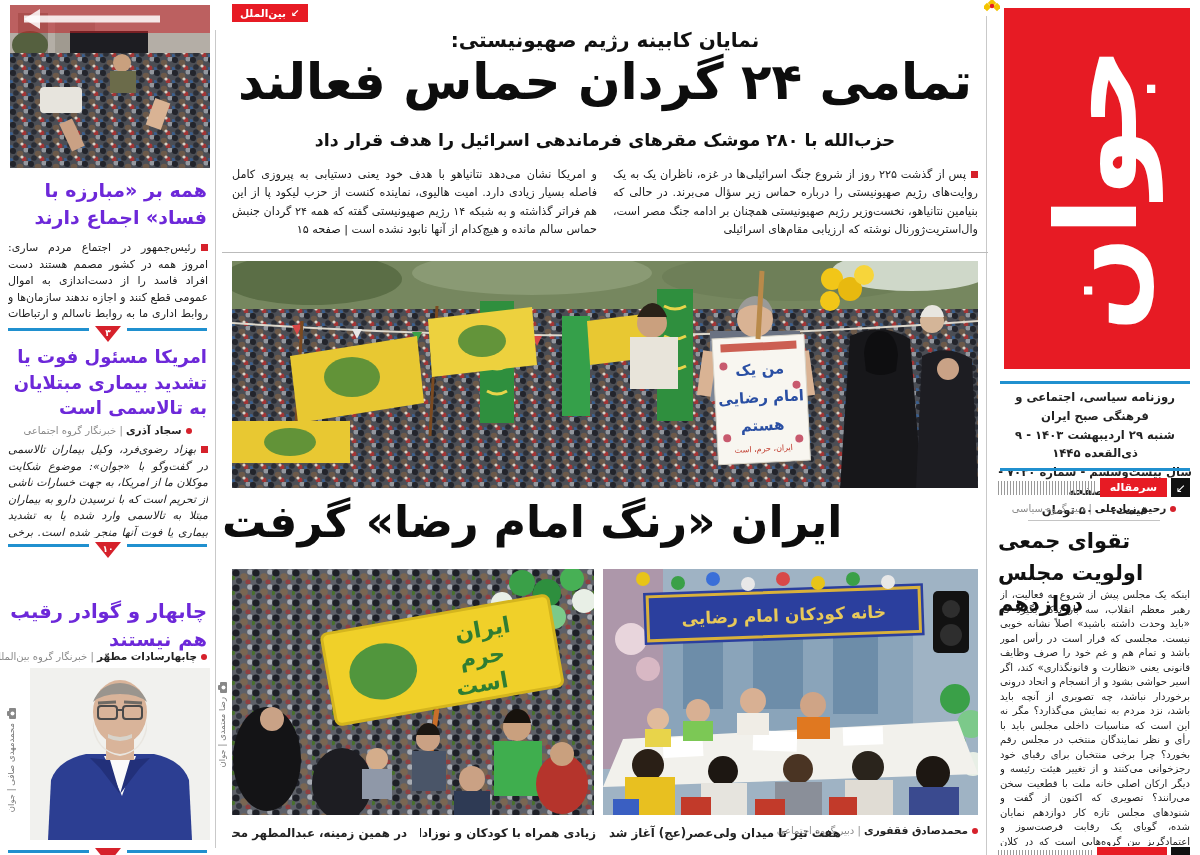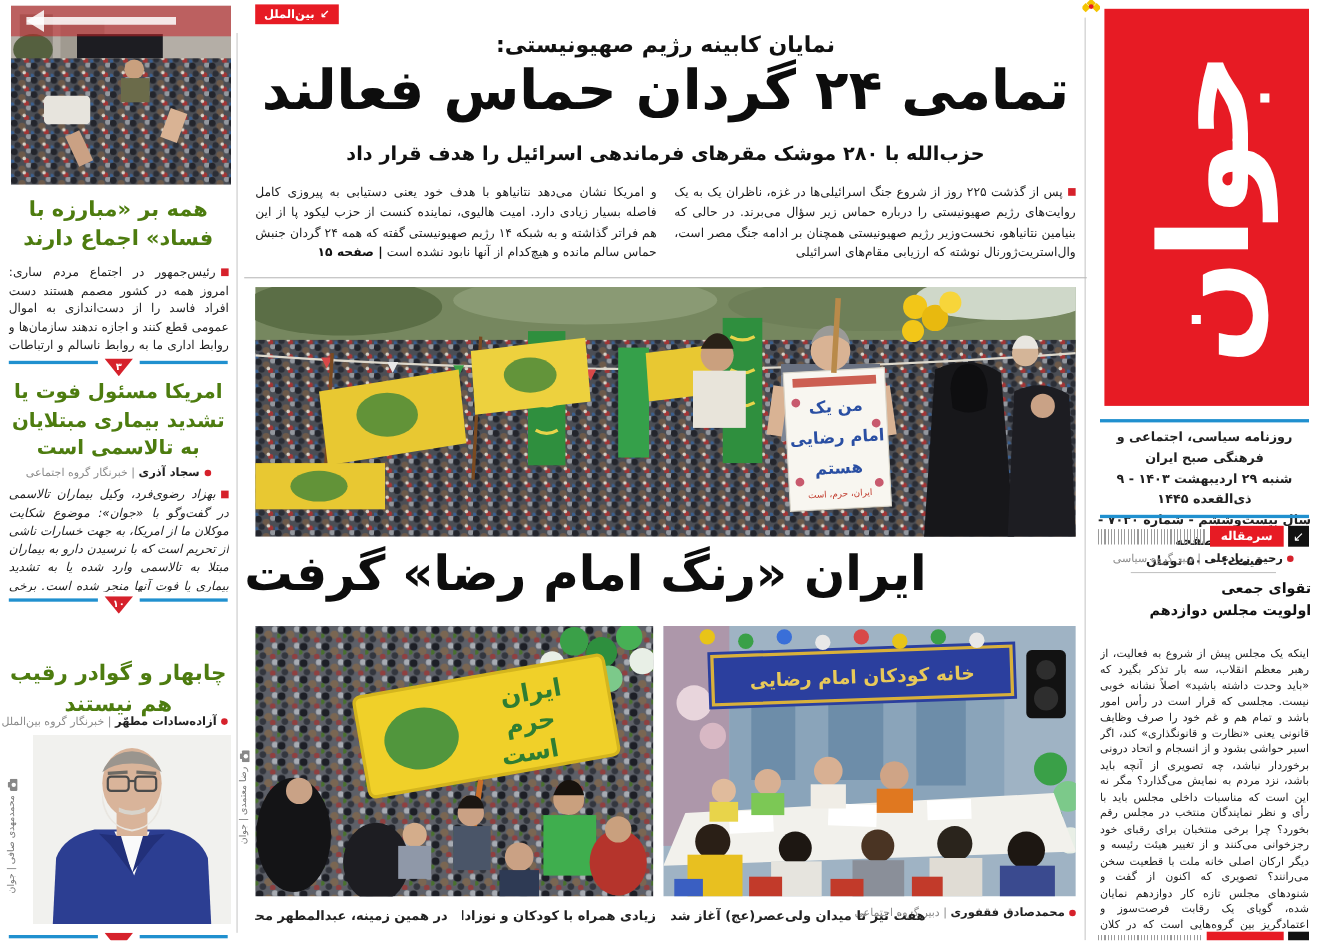--- a/index.html
+++ b/index.html
@@ -22,30 +22,30 @@
   .sec-row{position:absolute;right:10px;left:10px;display:flex;align-items:center;gap:4px;height:19px;}
   .arrow-box{width:19px;height:19px;background:#111;color:#fff;display:flex;align-items:center;
              justify-content:center;font-size:12px;flex:0 0 auto;}
   .red-badge{height:19px;background:#e71b24;color:#fff;font-size:11px;font-weight:bold;
              display:flex;align-items:center;justify-content:center;padding:0 10px;flex:0 0 auto;}
   .barcode{flex:1;height:14px;background:repeating-linear-gradient(90deg,#9a9a9a 0 1px,transparent 1px 3px);}
   .byline{font-size:10px;color:#8a8a8a;text-align:center;white-space:nowrap;}
   .byline b{color:#222;font-size:10.5px;}
   .byline .dot{display:inline-block;width:6px;height:6px;border-radius:50%;background:#d6212b;
                vertical-align:middle;margin-left:4px;}
-  .ed-head{position:absolute;right:8px;left:10px;top:526px;margin:0;text-align:right;
-           font-size:13px;font-weight:bold;line-height:1.5;color:#111;}
+  .ed-head{position:absolute;right:8px;left:10px;top:526px;margin:0;text-align:left;
+           font-size:21px;font-weight:bold;line-height:1.5;color:#111;}
   .ed-body{position:absolute;right:10px;left:12px;top:588px;height:258px;overflow:hidden;margin:0;
            font-size:10px;line-height:1.45;text-align:justify;color:#222;}
-  .pref{font-weight:bold;color:#111;white-space:nowrap;}
+  .pref{font-weight:normal;color:#111;white-space:nowrap;}
 
   
   .sidebar{position:absolute;left:0;top:0;width:215px;height:855px;}
   .s-photo1{position:absolute;left:10px;top:5px;width:200px;height:163px;}
-  .s-head{position:absolute;left:8px;right:8px;margin:0;text-align:center;font-weight:bold;color:#4d7c0f;}
+  .s-head{position:absolute;left:8px;right:8px;margin:0;font-weight:bold;color:#6d28d9;}
   .s-body{position:absolute;left:8px;right:7px;margin:0;font-size:11px;line-height:1.5;
           text-align:justify;color:#222;overflow:hidden;}
   .bullet{display:inline-block;width:7px;height:7px;background:#d6212b;margin-left:5px;}
   .sdiv{position:absolute;left:8px;right:8px;display:flex;align-items:flex-start;gap:6px;}
   .sdiv-line{flex:1;height:2.5px;background:#2090cf;margin-top:2px;}
   .s-kicker{position:absolute;left:8px;right:8px;margin:0;text-align:center;color:#d02530;
             font-size:12px;font-weight:bold;line-height:1.55;}
   .portrait{position:absolute;left:30px;top:668px;width:180px;height:172px;}
   .v-credit{position:absolute;display:flex;align-items:center;gap:4px;direction:rtl;
             font-size:8.5px;color:#777;white-space:nowrap;transform:rotate(-90deg);
@@ -200,21 +200,21 @@
       <span class="sdiv-line"></span>
       <svg width="26" height="16" viewBox="0 0 26 16">
         <polygon points="0,0 26,0 13,16" fill="#d6212b"></polygon>
         <text x="13" y="10" text-anchor="middle" font-size="9" fill="#fff" font-weight="bold">۱۰</text>
       </svg>
       <span class="sdiv-line"></span>
     </div>
 
     <h2 class="s-head" style="top:598px;font-size:19.5px;line-height:1.45;">چابهار و گوادر رقیب هم نیستند</h2>
     <div class="byline abs" style="left:8px;right:8px;top:650px;">
-      <span class="dot"></span><b>آزاده‌سادات مطهّر</b>
+      <span class="dot"></span><b>چابهار‌سادات مطهّر</b>
       | <span>خبرنگار گروه بین‌الملل</span>
     </div>
 
     <svg class="portrait" viewBox="0 0 180 172" preserveAspectRatio="none">
       <rect width="180" height="172" fill="#f1f1ee"></rect>
       <path d="M18,172 L21,112 Q28,92 56,86 L124,86 Q152,92 159,112 L162,172 Z" fill="#2c3e92"></path>
       <path d="M74,88 L106,88 L92,128 Z" fill="#fafafa"></path>
       <path d="M60,90 L80,92 L90,126 L70,100 Z" fill="#22307a"></path>
       <path d="M120,90 L100,92 L90,126 L110,100 Z" fill="#22307a"></path>
       <rect x="76" y="70" width="28" height="22" fill="#d9b49a"></rect>

